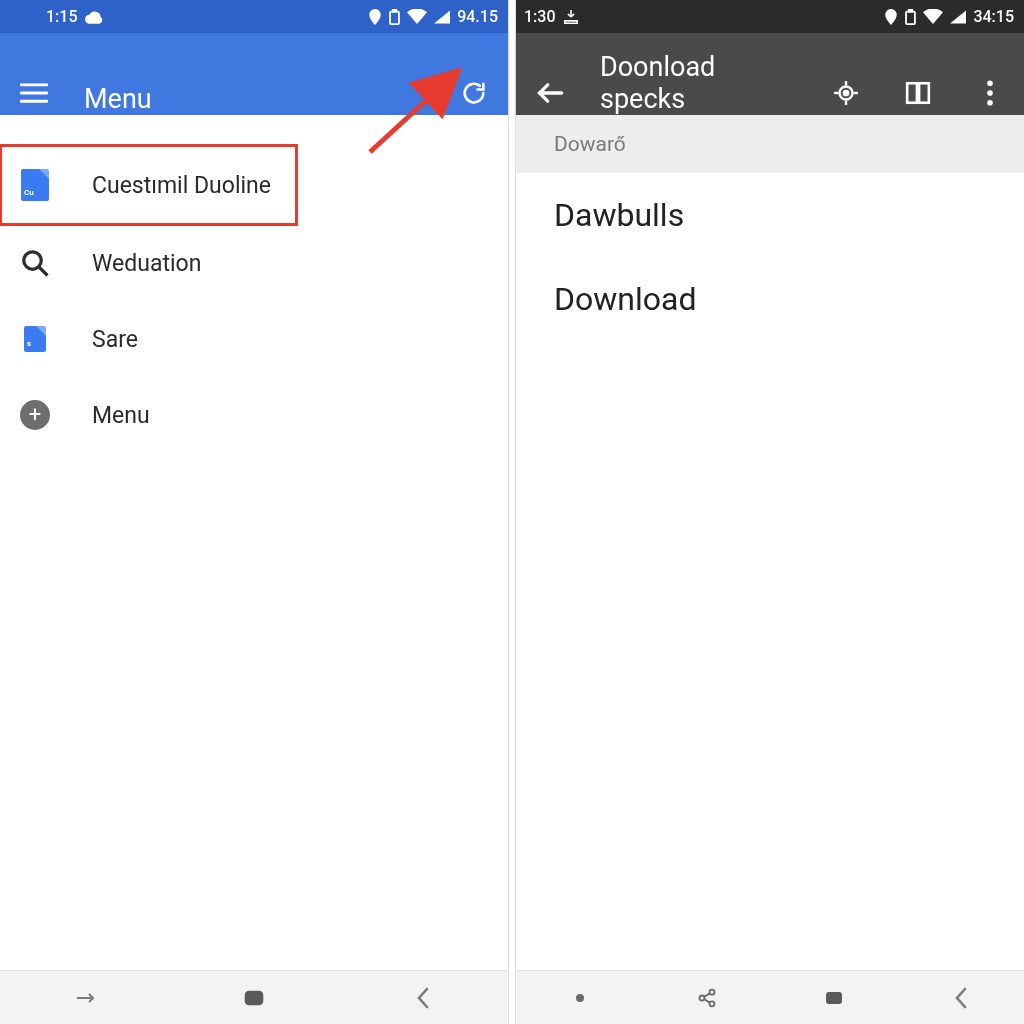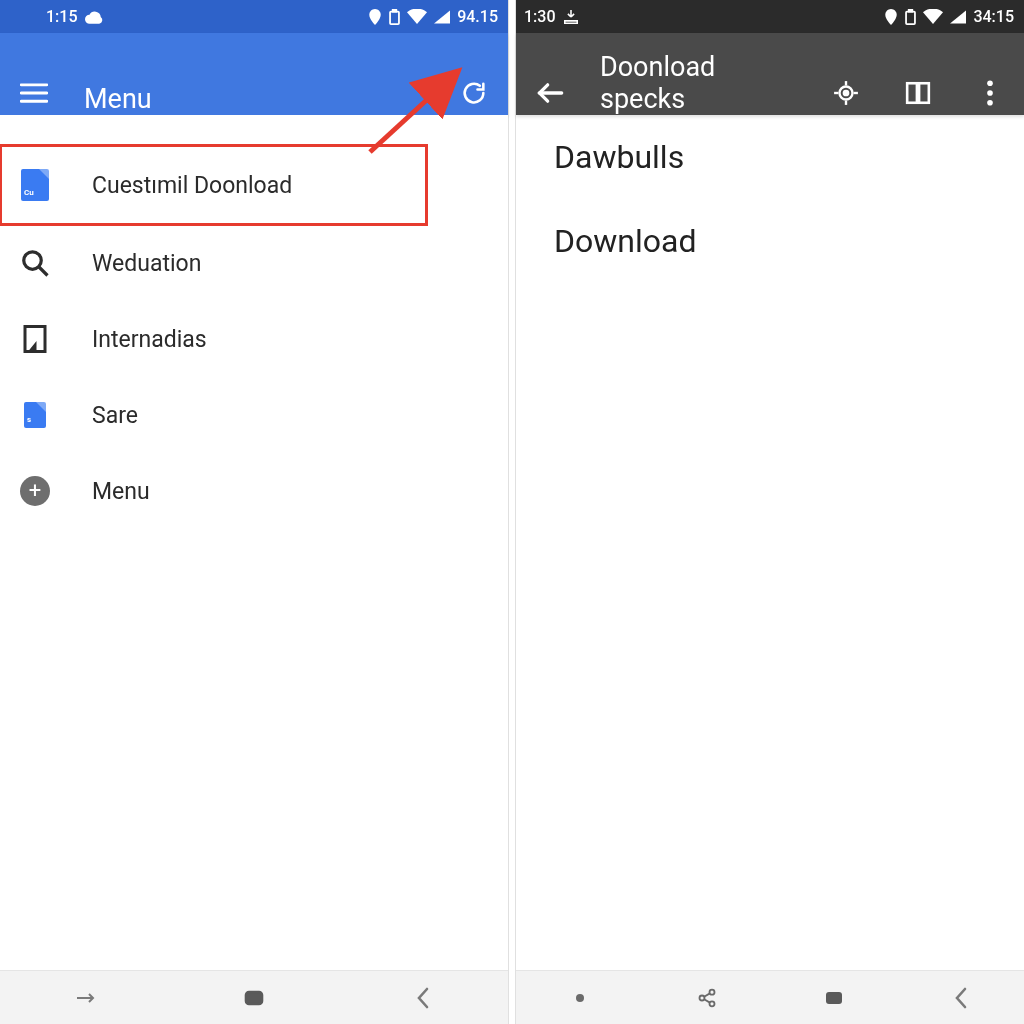--- a/index.html
+++ b/index.html
@@ -67,22 +67,23 @@
     height: 76px;
     padding: 0 20px 0 18px;
     gap: 40px;
     font-size: 23px;
     color: #2b2b2b;
   }
   .menu-item .micon { width: 34px; height: 34px; display:flex; align-items:center; justify-content:center; flex: 0 0 auto; }
   .menu-item.highlighted {
     outline: 3px solid #e63b2e;
     outline-offset: -2px;
-    width: 427px;
+    width: 297px;
     height: 80px;
+    text-align: right;
   }
   .arrow-annotation {
     position: absolute;
     left: 360px; top: 62px;
     width: 120px; height: 100px;
     pointer-events: none;
   }
 
   
   .section-header {
@@ -183,42 +184,33 @@
 
   <div class="menu-list">
     <div style="height:30px"></div>
 
     <div class="menu-item highlighted">
       <div class="micon">
           <div class="doc-icon">
             <span class="t">Cu</span>
           </div>
         </div>
-      <span>Cuestımil Doonload</span>
+      <span>Cuestımil Duoline</span>
     </div>
 
     <div class="menu-item">
       <div class="micon">
         <svg width="30" height="30" viewBox="0 0 24 24" fill="none" stroke="#2d2d2d" stroke-width="2.6">
             <circle cx="10" cy="10" r="7"></circle>
             <line x1="15" y1="15" x2="22" y2="22"></line>
           </svg>
       </div>
       <span>Weduation</span>
     </div>
 
-    <div class="menu-item">
-      <div class="micon">
-        <svg width="26" height="30" viewBox="0 0 20 24" fill="none" stroke="#2d2d2d" stroke-width="2.4">
-            <rect x="2" y="2" width="16" height="20"></rect>
-            <path d="M6 22l4-5 0 5" fill="#2d2d2d"></path>
-          </svg>
-      </div>
-      <span>Internadias</span>
-    </div>
 
     <div class="menu-item">
       <div class="micon">
           <div class="doc-icon small">
             <span class="t">s</span>
           </div>
         </div>
       <span>Sare</span>
     </div>
 
@@ -304,20 +296,23 @@
     </div>
     <div class="iconbtn">
       <svg width="8" height="26" viewBox="0 0 6 24" fill="#fff">
           <circle cx="3" cy="3" r="2.6"></circle>
           <circle cx="3" cy="12" r="2.6"></circle>
           <circle cx="3" cy="21" r="2.6"></circle>
         </svg>
     </div>
   </div>
 
+  <div class="section-header">
+    <span>Dowarő</span>
+  </div>
 
   <div class="r-list">
     <div class="r-item">
       <span>Dawbulls</span>
     </div>
     <div class="r-item">
       <span>Download</span>
     </div>
   </div>
 

